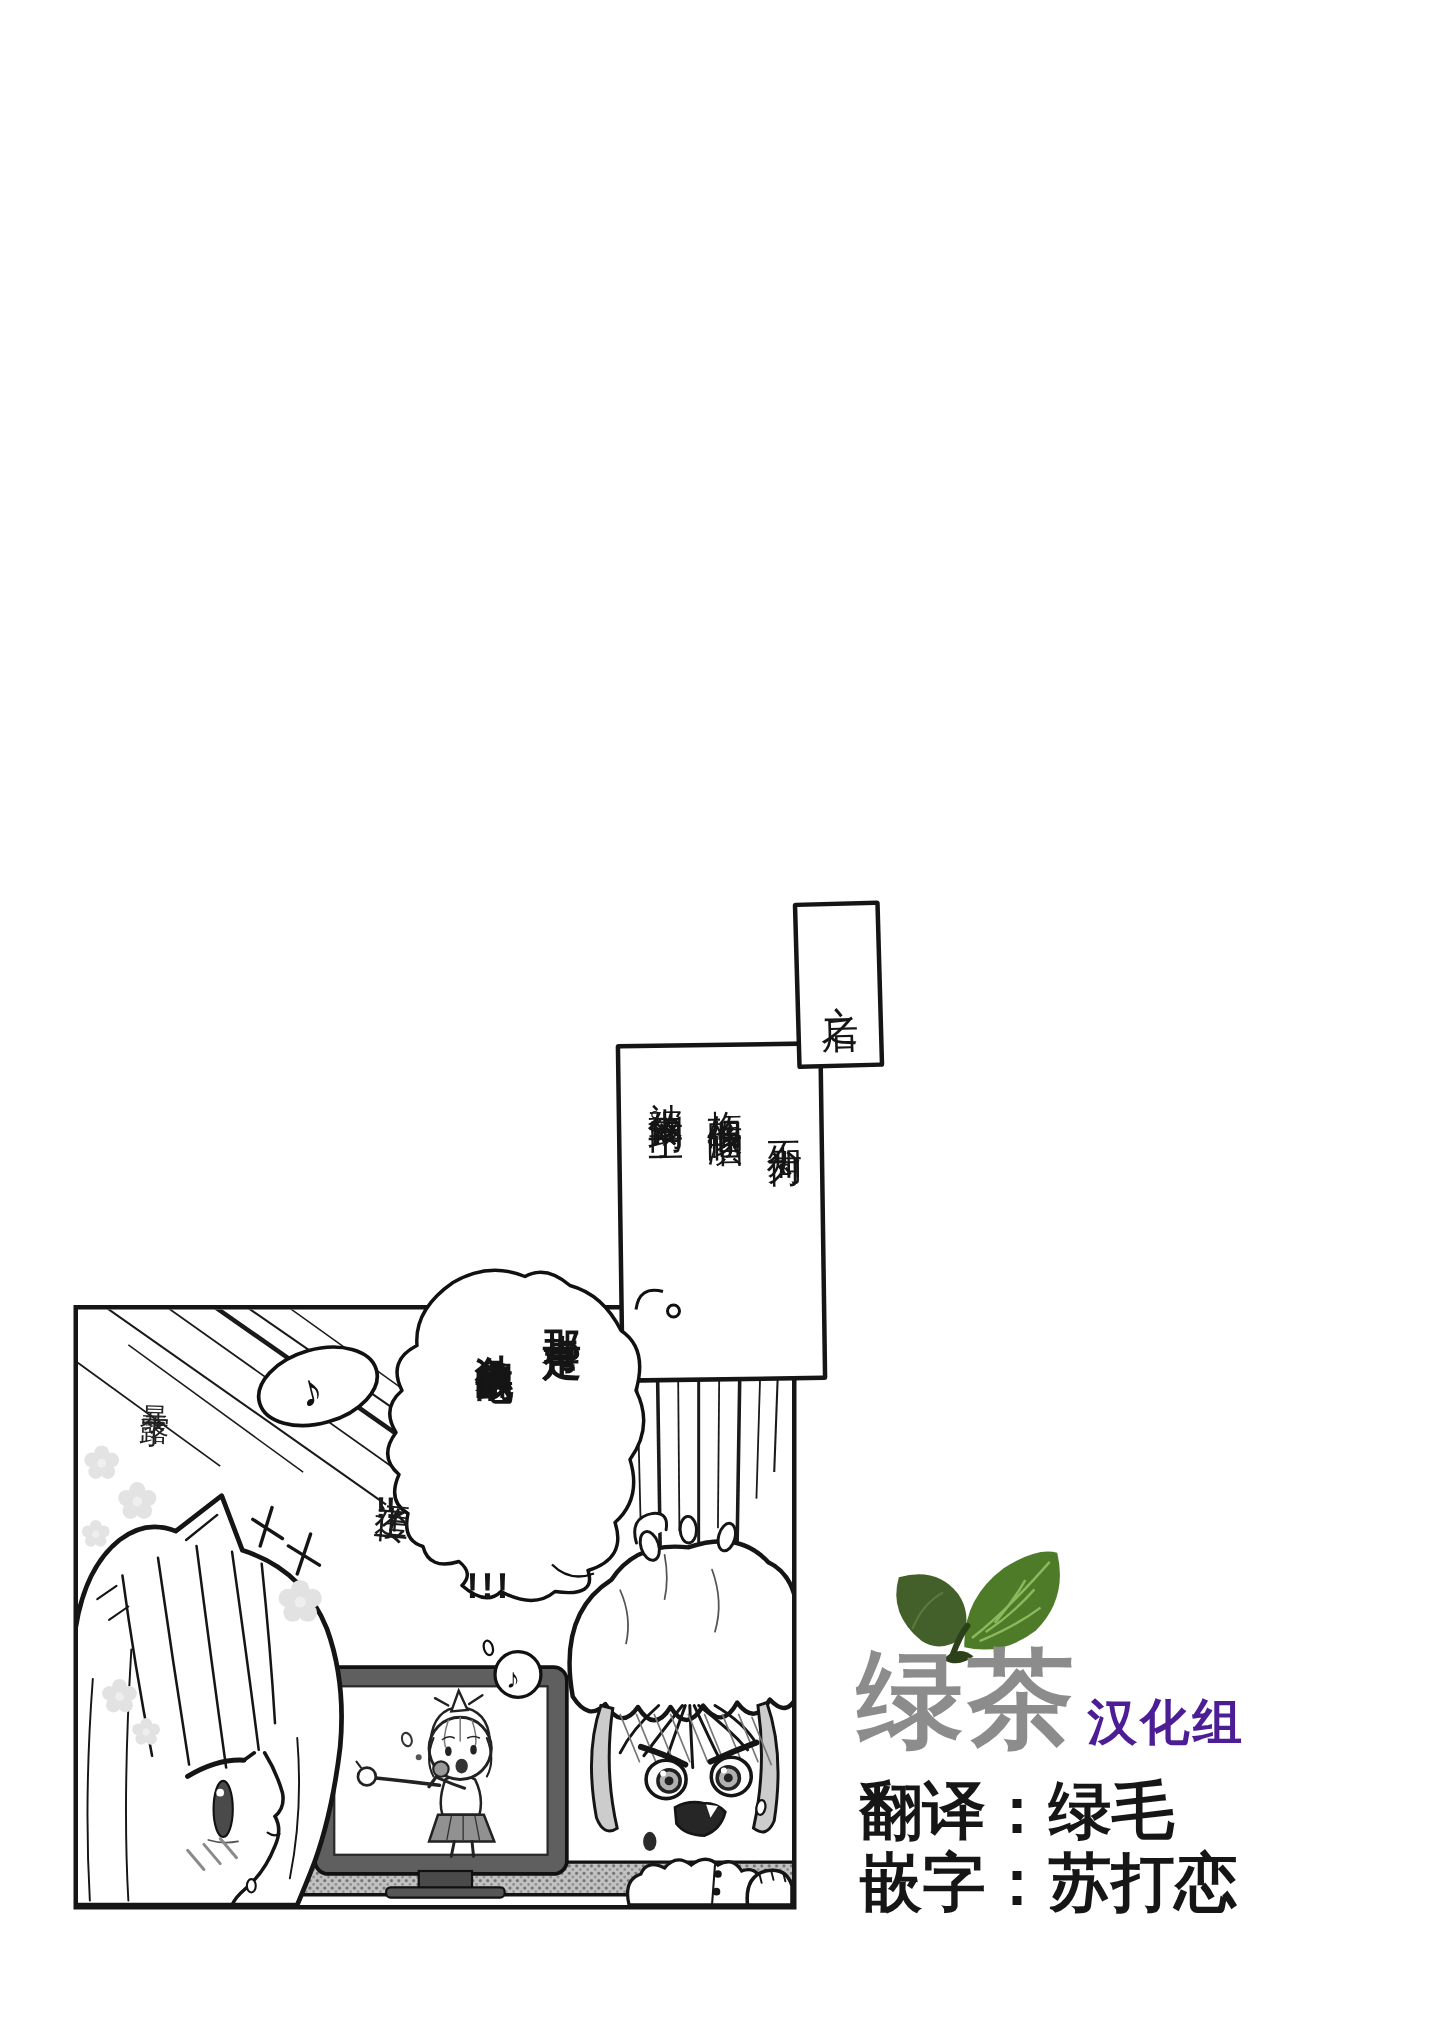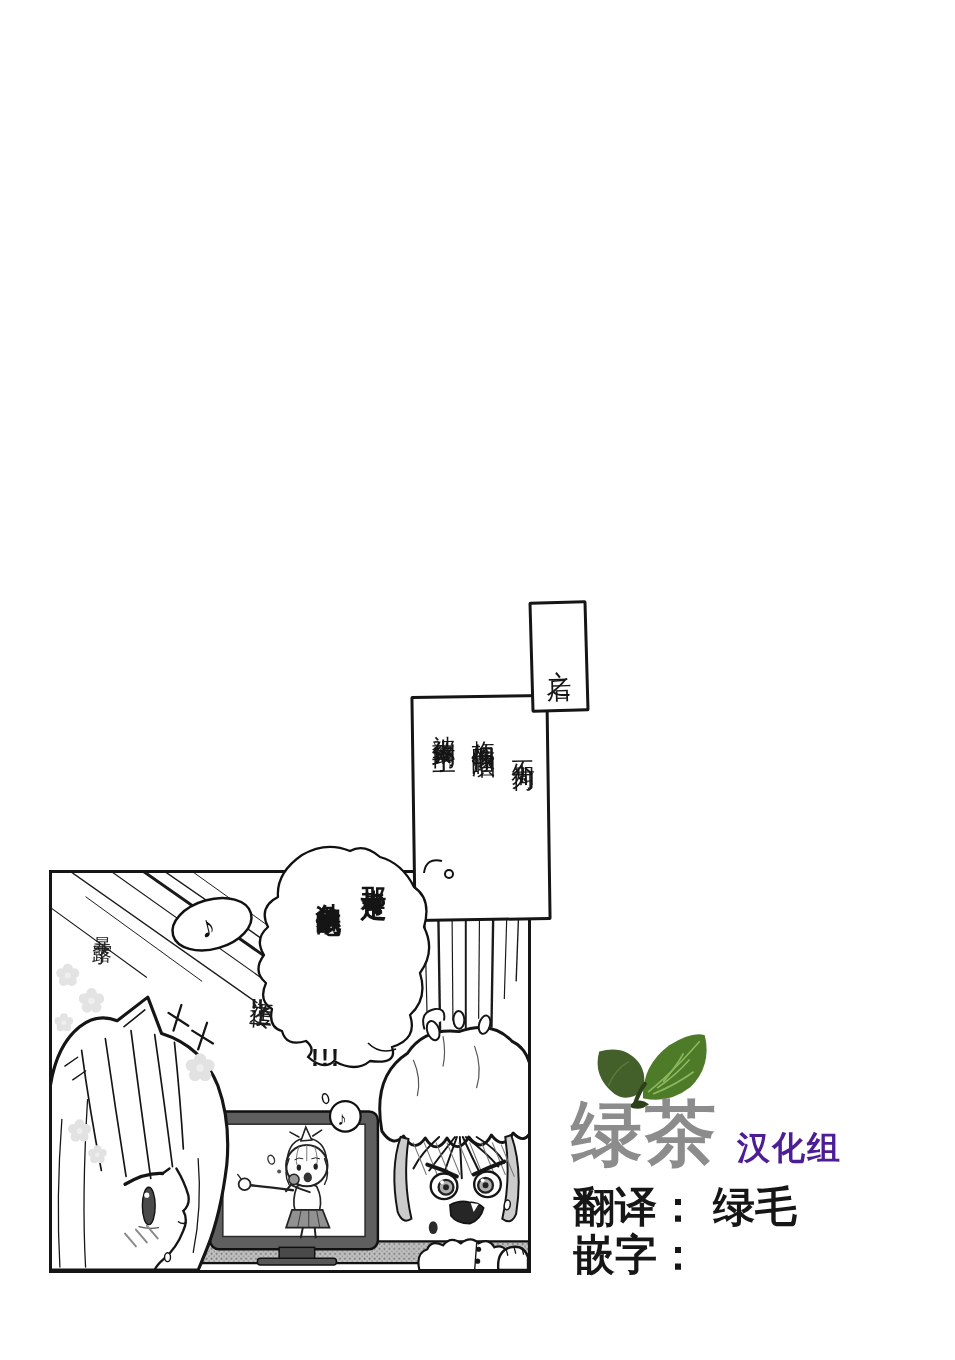--- a/index.html
+++ b/index.html
@@ -25,24 +25,24 @@
   .btxt{z-index:13;font-weight:600;color:#151515;}
   #bubble-col1{left:357px;top:866px;font-size:25.5px;letter-spacing:3px;}
   #bubble-col2{left:313px;top:882px;font-size:25px;letter-spacing:2px;}
   #bubble-bang{left:311px;top:1044px;font-size:24px;font-weight:700;letter-spacing:2px;}
   #aside{left:248px;top:984px;z-index:13;transform:rotate(5deg);color:#1a1a1a;}
   #aside .vtext{font-size:23px;letter-spacing:2px;}
   #aside .bang{font-size:20px;font-weight:700;margin-top:3px;margin-left:3px;transform:rotate(-4deg);}
   #sfx-exposed{left:90px;top:921px;font-size:20px;letter-spacing:6px;color:#222;z-index:3;transform:rotate(1.5deg);}
   
   #leaves{left:584px;top:1027px;width:132px;height:124px;z-index:2;}
-  #group-row{left:571px;top:1098px;display:flex;align-items:flex-end;gap:18px;z-index:2;}
+  #group-row{left:571px;top:1098px;display:flex;align-items:flex-end;gap:6px;z-index:2;}
   #group-main{font-size:71px;line-height:1;font-weight:bold;color:#8c8c8c;letter-spacing:3px;}
   #group-suffix{font-size:33px;line-height:1;font-weight:bold;color:#4c1d95;letter-spacing:2px;margin-bottom:5px;}
-  .cred{left:573px;display:flex;gap:14px;font-size:42px;line-height:1.15;font-weight:bold;color:#161616;z-index:2;}
+  .cred{left:573px;display:flex;font-size:42px;line-height:1.15;font-weight:bold;color:#161616;z-index:2;}
   #cred1{top:1183px;}
   #cred2{top:1231px;justify-content:center;}
 </style>
 </head>
 <body>
 
 <div id="stage">
 
   <div id="panel" class="abs">
     <svg viewBox="0 0 482 403" preserveAspectRatio="none">
@@ -282,15 +282,16 @@
   <div id="group-row" class="abs">
     <span id="group-main">绿茶</span>
     <span id="group-suffix">汉化组</span>
   </div>
   <div id="cred1" class="abs cred">
     <span>翻译：</span>
     <span>绿毛</span>
   </div>
   <div id="cred2" class="abs cred">
     <span>嵌字：</span>
+    <span>苏打恋</span>
   </div>
 
 </div>
 
 </body></html>

